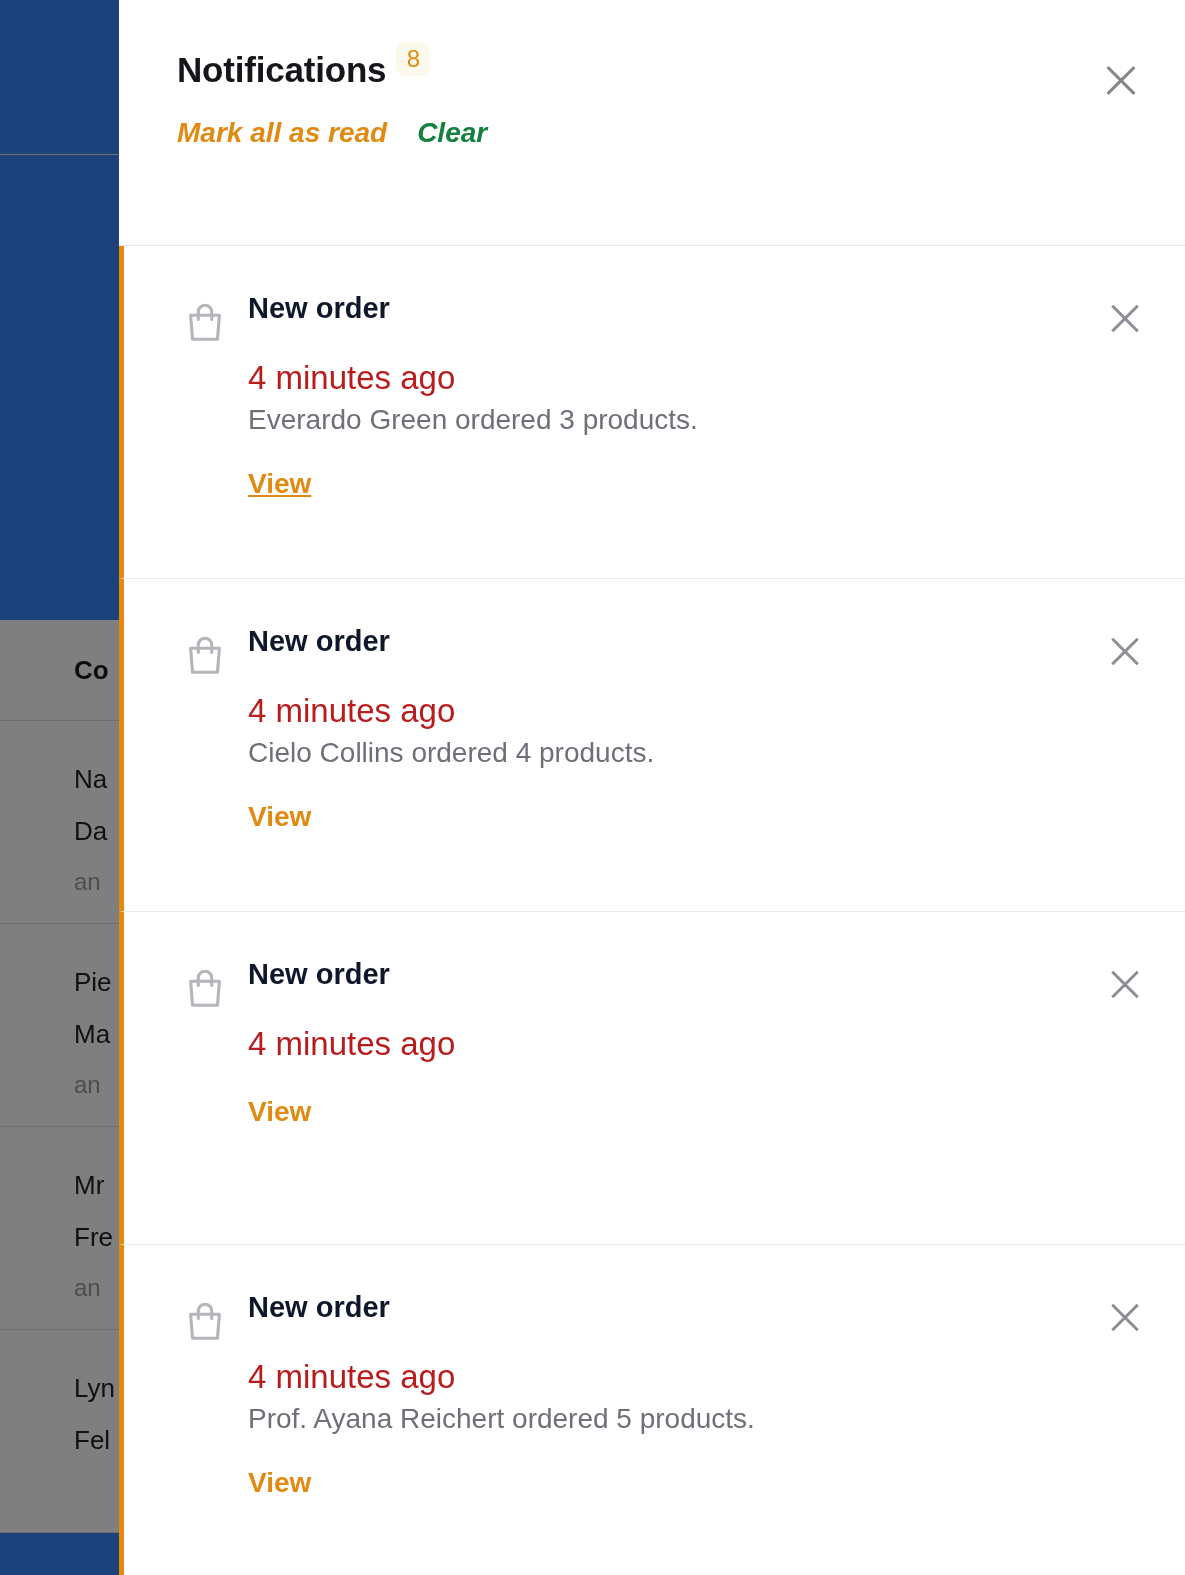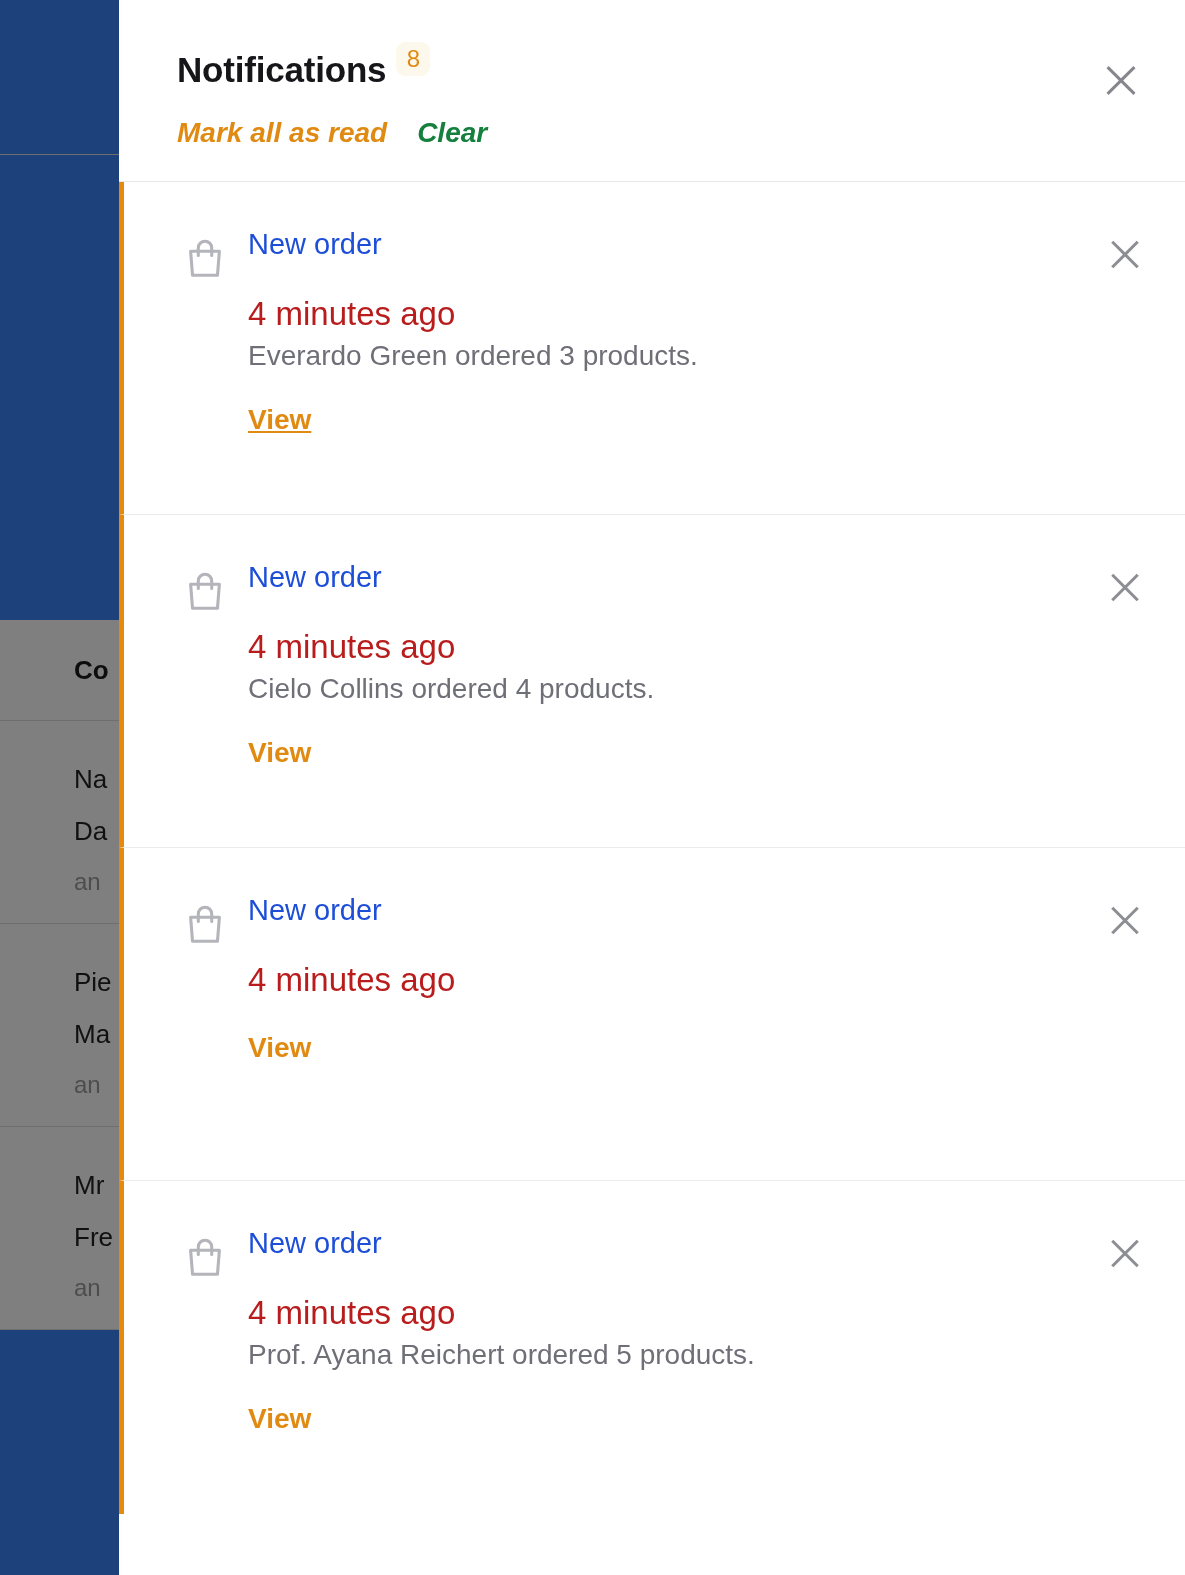--- a/index.html
+++ b/index.html
@@ -83,21 +83,21 @@
     top: 0;
     width: 1066px;
     height: 1575px;
     background: #ffffff;
     overflow: hidden;
   }
 
   .drawer-header {
     position: relative;
     padding: 52px 40px 4px 58px;
-    height: 182px;
+    height: 246px;
     border-bottom: 1px solid #e7e7e7;
     background: #ffffff;
   }
 
   .title-row {
     display: flex;
     align-items: flex-start;
   }
 
   .panel-title {
@@ -186,22 +186,22 @@
   }
   .bag-icon svg { display: block; width: 46px; height: 46px; }
 
   .notif-body {
     flex: 1 1 auto;
     min-width: 0;
   }
 
   .notif-title {
     font-size: 29px;
-    font-weight: normal;
-    color: #1d4ed8;
+    font-weight: bold;
+    color: #0f172a;
     line-height: 1.25;
   }
   .notif-time {
     margin-top: 32px;
     font-size: 33px;
     color: #b91c1c;
     line-height: 1.2;
   }
   .notif-text {
     margin-top: 5px;
@@ -266,20 +266,27 @@
           <div class="bg-l1">Pie</div>
           <div class="bg-l2">Ma</div>
           <div class="bg-l3">an</div>
         </div>
       </div>
       <div class="bg-block">
         <div class="bg-cell">
           <div class="bg-l1">Mr</div>
           <div class="bg-l2">Fre</div>
           <div class="bg-l3">an</div>
+        </div>
+      </div>
+      <div class="bg-block">
+        <div class="bg-cell">
+          <div class="bg-l1">Lyn</div>
+          <div class="bg-l2">Fel</div>
+          <div class="bg-l3"></div>
         </div>
       </div>
     </div>
     <div class="bg-overlay"></div>
   </div>
 
   <div class="drawer">
 
     <div class="drawer-header">
       <div class="title-row">

